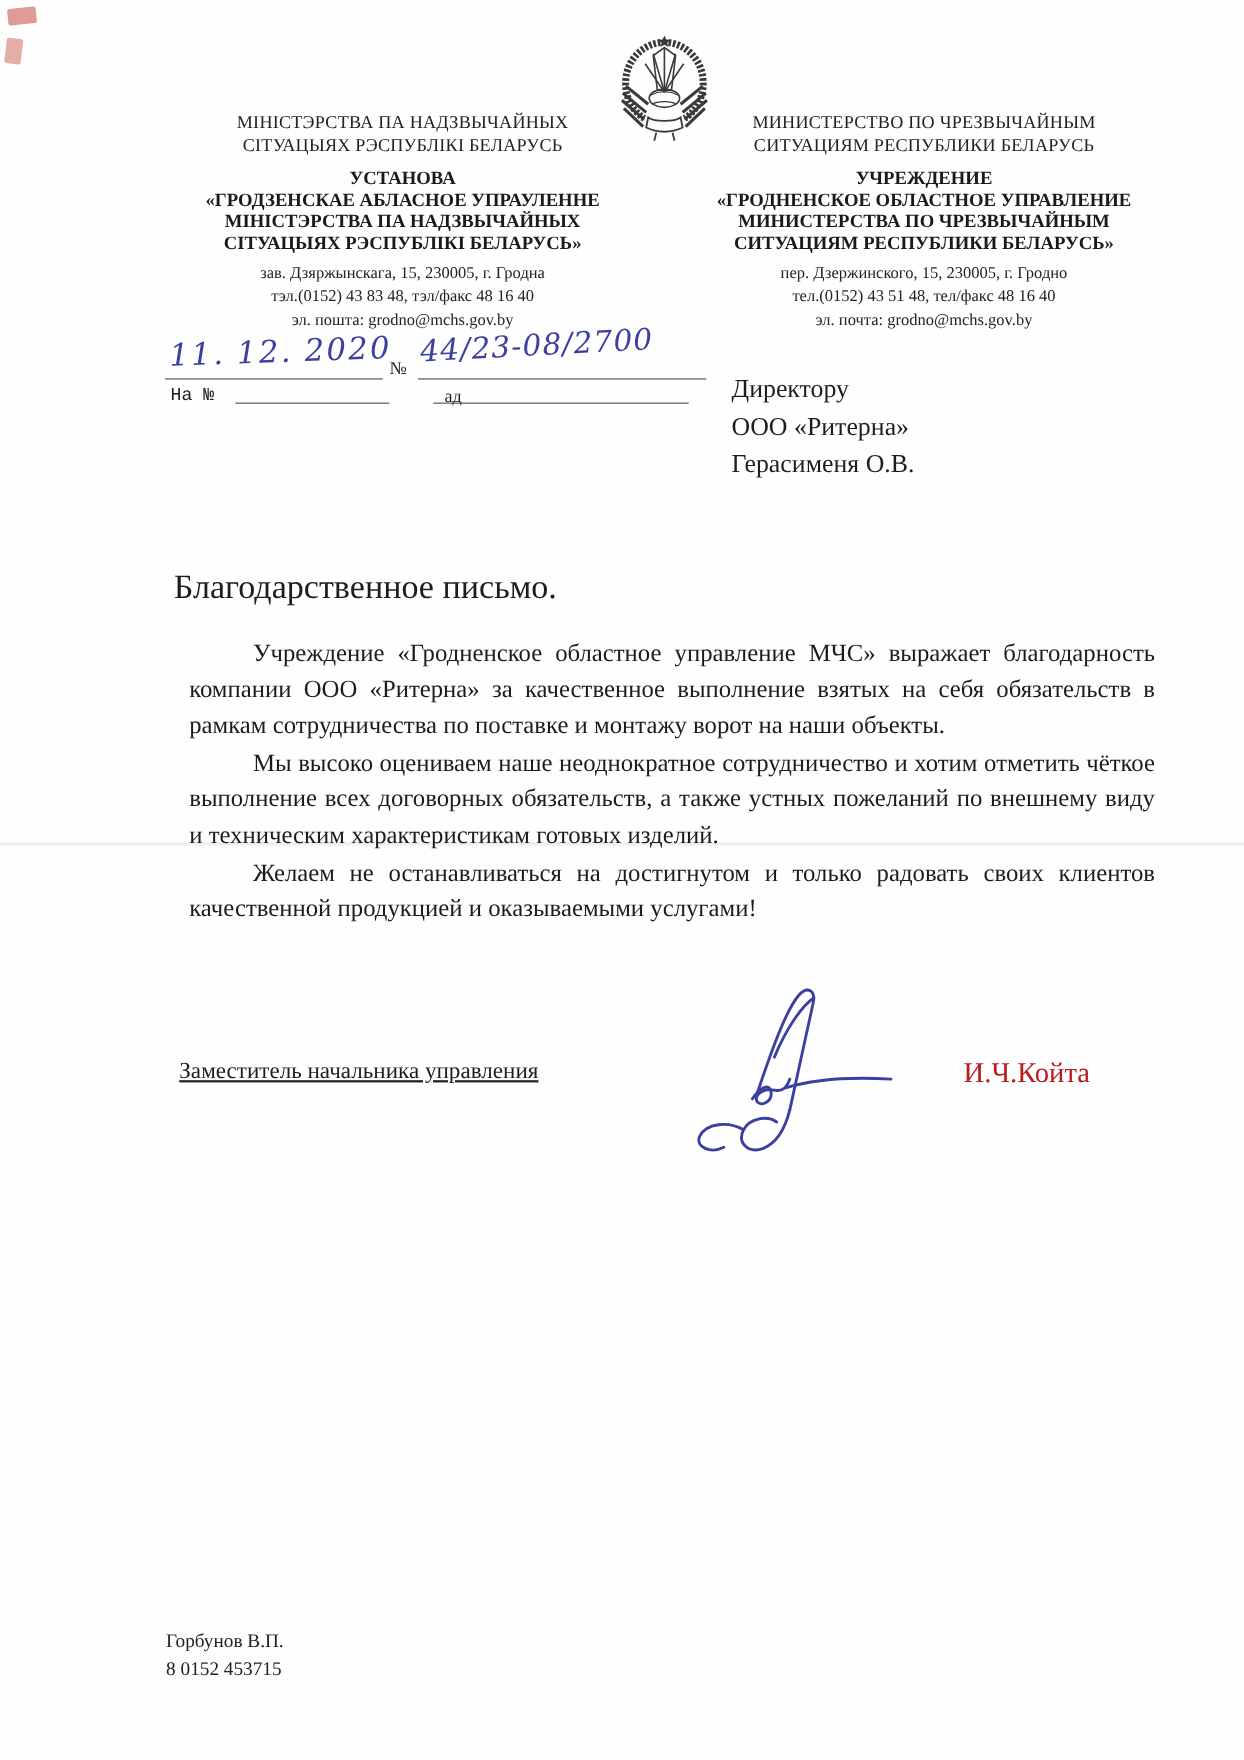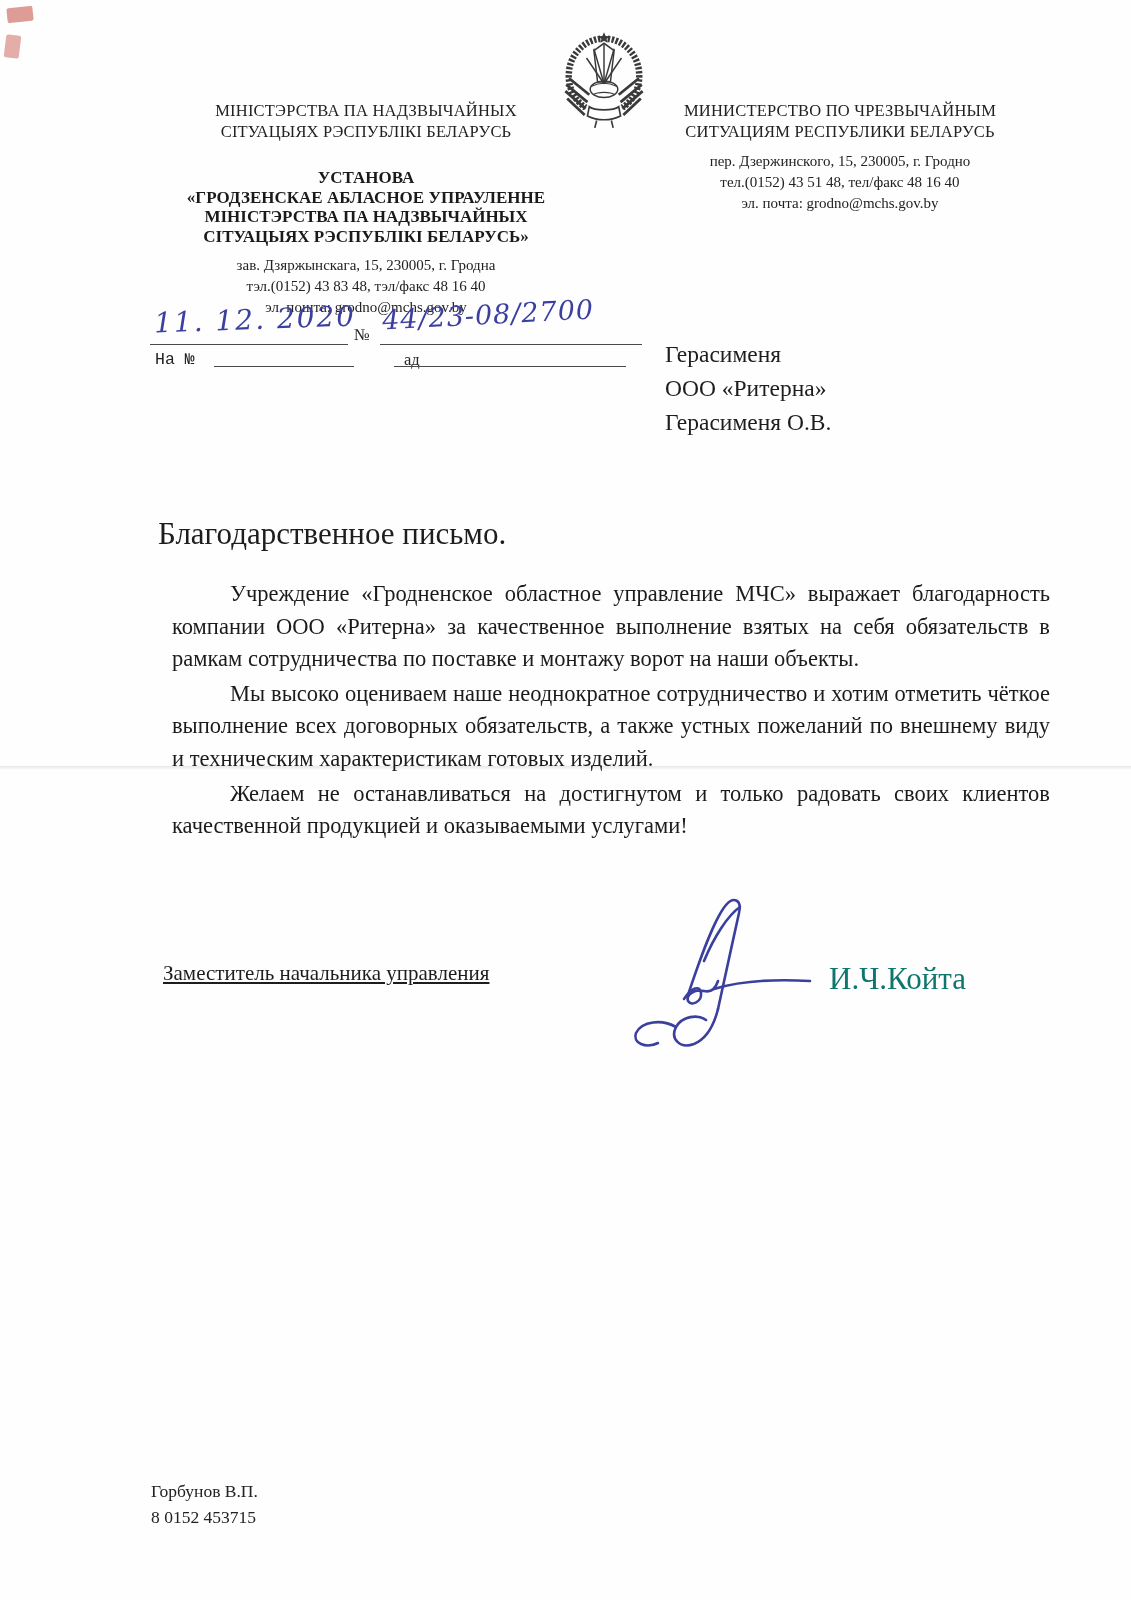--- a/index.html
+++ b/index.html
@@ -17,21 +17,21 @@
   .red-mark.m2{left:5px;top:35px;width:15px;height:23px;opacity:.45;transform:rotate(7deg);}
   .crease{position:absolute;left:0;top:766px;width:100%;height:4px;
     background:linear-gradient(to bottom, rgba(110,110,110,.16), rgba(255,255,255,0));}
 
   .emblem{position:absolute;left:558px;top:30px;width:92px;height:102px;}
 
   .hdr{position:absolute;top:101px;text-align:center;}
   .hdr.left{left:150px;width:432px;}
   .hdr.right{left:622px;width:436px;}
   .ministry-line{font-size:16.5px;line-height:20.5px;font-weight:400;letter-spacing:.2px;color:#222;}
-  .inst-block{margin-top:26px;}
+  .inst-block{margin-top:10px;}
   .inst-line{font-size:17px;line-height:19.5px;font-weight:700;color:#1a1a1a;}
   .addr-block{margin-top:9px;}
   .addr-line{font-size:15px;line-height:21px;color:#222;}
 
   .hand{position:absolute;font-family:"DejaVu Serif", serif;font-style:italic;color:#3b3f9e;white-space:nowrap;}
   .hand.date{left:154px;top:303px;font-size:28px;letter-spacing:2px;transform:rotate(-2deg);}
   .hand.number{left:382px;top:299px;font-size:27px;letter-spacing:1px;transform:rotate(-3deg);}
 
   .rule{position:absolute;border-bottom:1.5px solid #4a4a4a;height:0;}
   .rule.u1{left:150px;top:344px;width:198px;}
@@ -46,21 +46,21 @@
 
   .recipient{position:absolute;left:665px;top:337px;font-size:23.5px;line-height:34px;color:#1d1d1d;}
 
   .subject{position:absolute;left:158px;top:516px;font-size:31px;color:#1d1d1d;}
 
   .body-text{position:absolute;left:158px;top:578px;width:892px;
     font-size:22.5px;line-height:32.6px;text-align:justify;color:#1b1b1b;}
   .body-text p{margin:0 0 2px 14px;text-indent:58px;}
 
   .sig-title{position:absolute;left:163px;top:961px;font-size:21px;color:#1d1d1d;white-space:nowrap;text-decoration:underline;}
-  .sig-name{position:absolute;left:829px;top:961px;font-size:31px;color:#0f766e;white-space:nowrap;}
+  .sig-name{position:absolute;left:876px;top:961px;font-size:26px;color:#b91c1c;white-space:nowrap;}
   .sig-scribble{position:absolute;left:610px;top:897px;width:210px;height:152px;}
 
   .footer{position:absolute;left:151px;top:1479px;font-size:17.5px;line-height:25.5px;color:#222;}
 </style>
 </head>
 <body>
 
 <div class="page">
 
   <div class="red-mark m1"></div>
@@ -110,39 +110,45 @@
     <div class="addr-block">
       <div class="addr-line">зав. Дзяржынскага, 15, 230005, г. Гродна</div>
       <div class="addr-line">тэл.(0152) 43 83 48, тэл/факс 48 16 40</div>
       <div class="addr-line">эл. пошта: grodno@mchs.gov.by</div>
     </div>
   </div>
 
   <div class="hdr right">
     <div class="ministry-line">МИНИСТЕРСТВО ПО ЧРЕЗВЫЧАЙНЫМ</div>
     <div class="ministry-line">СИТУАЦИЯМ РЕСПУБЛИКИ БЕЛАРУСЬ</div>
+    <div class="inst-block">
+      <div class="inst-line">УЧРЕЖДЕНИЕ</div>
+      <div class="inst-line">«ГРОДНЕНСКОЕ ОБЛАСТНОЕ УПРАВЛЕНИЕ</div>
+      <div class="inst-line">МИНИСТЕРСТВА ПО ЧРЕЗВЫЧАЙНЫМ</div>
+      <div class="inst-line">СИТУАЦИЯМ РЕСПУБЛИКИ БЕЛАРУСЬ»</div>
+    </div>
     <div class="addr-block">
       <div class="addr-line">пер. Дзержинского, 15, 230005, г. Гродно</div>
       <div class="addr-line">тел.(0152) 43 51 48, тел/факс 48 16 40</div>
       <div class="addr-line">эл. почта: grodno@mchs.gov.by</div>
     </div>
   </div>
 
   <div class="hand date">11. 12. 2020</div>
   <div class="rule u1"></div>
   <div class="ref-label no">№</div>
   <div class="rule u2"></div>
   <div class="hand number">44/23-08/2700</div>
   <div class="ref-label na">На №</div>
   <div class="rule u3"></div>
   <div class="ref-label ad">ад</div>
   <div class="rule u4"></div>
 
   <div class="recipient">
-    <div>Герасименя</div>
+    <div>Директору</div>
     <div>ООО «Ритерна»</div>
     <div>Герасименя О.В.</div>
   </div>
 
   <div class="subject">Благодарственное письмо.</div>
 
   <div class="body-text">
     <p>Учреждение «Гродненское областное управление МЧС» выражает благодарность компании ООО «Ритерна» за качественное выполнение взятых на себя обязательств в рамкам сотрудничества по поставке и монтажу ворот на наши объекты.</p>
     <p>Мы высоко оцениваем наше неоднократное сотрудничество и хотим отметить чёткое выполнение всех договорных обязательств, а также устных пожеланий по внешнему виду и техническим характеристикам готовых изделий.</p>
     <p>Желаем не останавливаться на достигнутом и только радовать своих клиентов качественной продукцией и оказываемыми услугами!</p>

